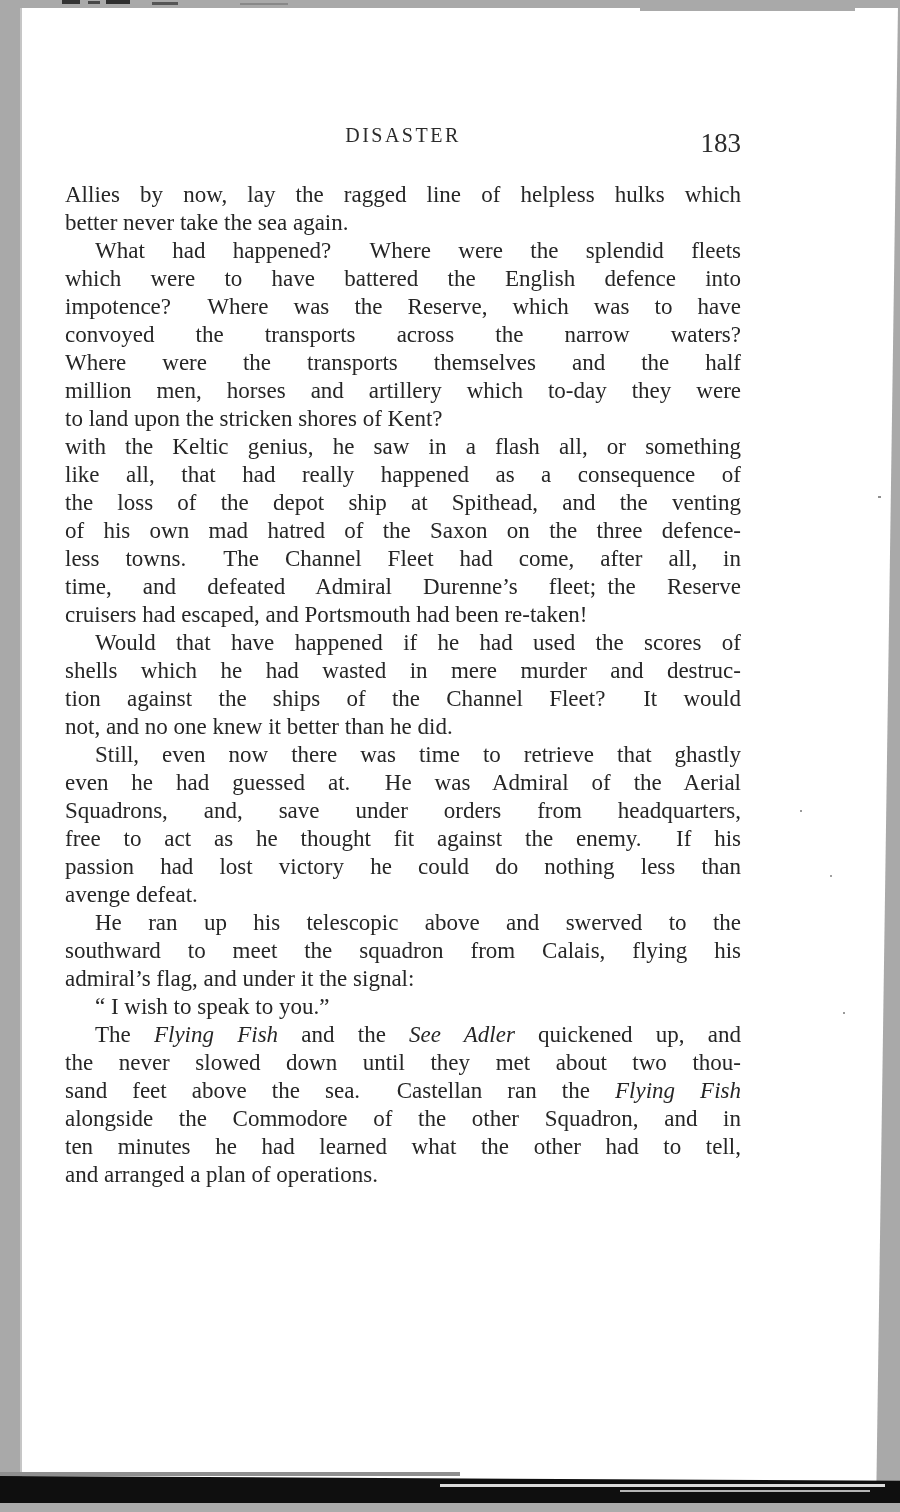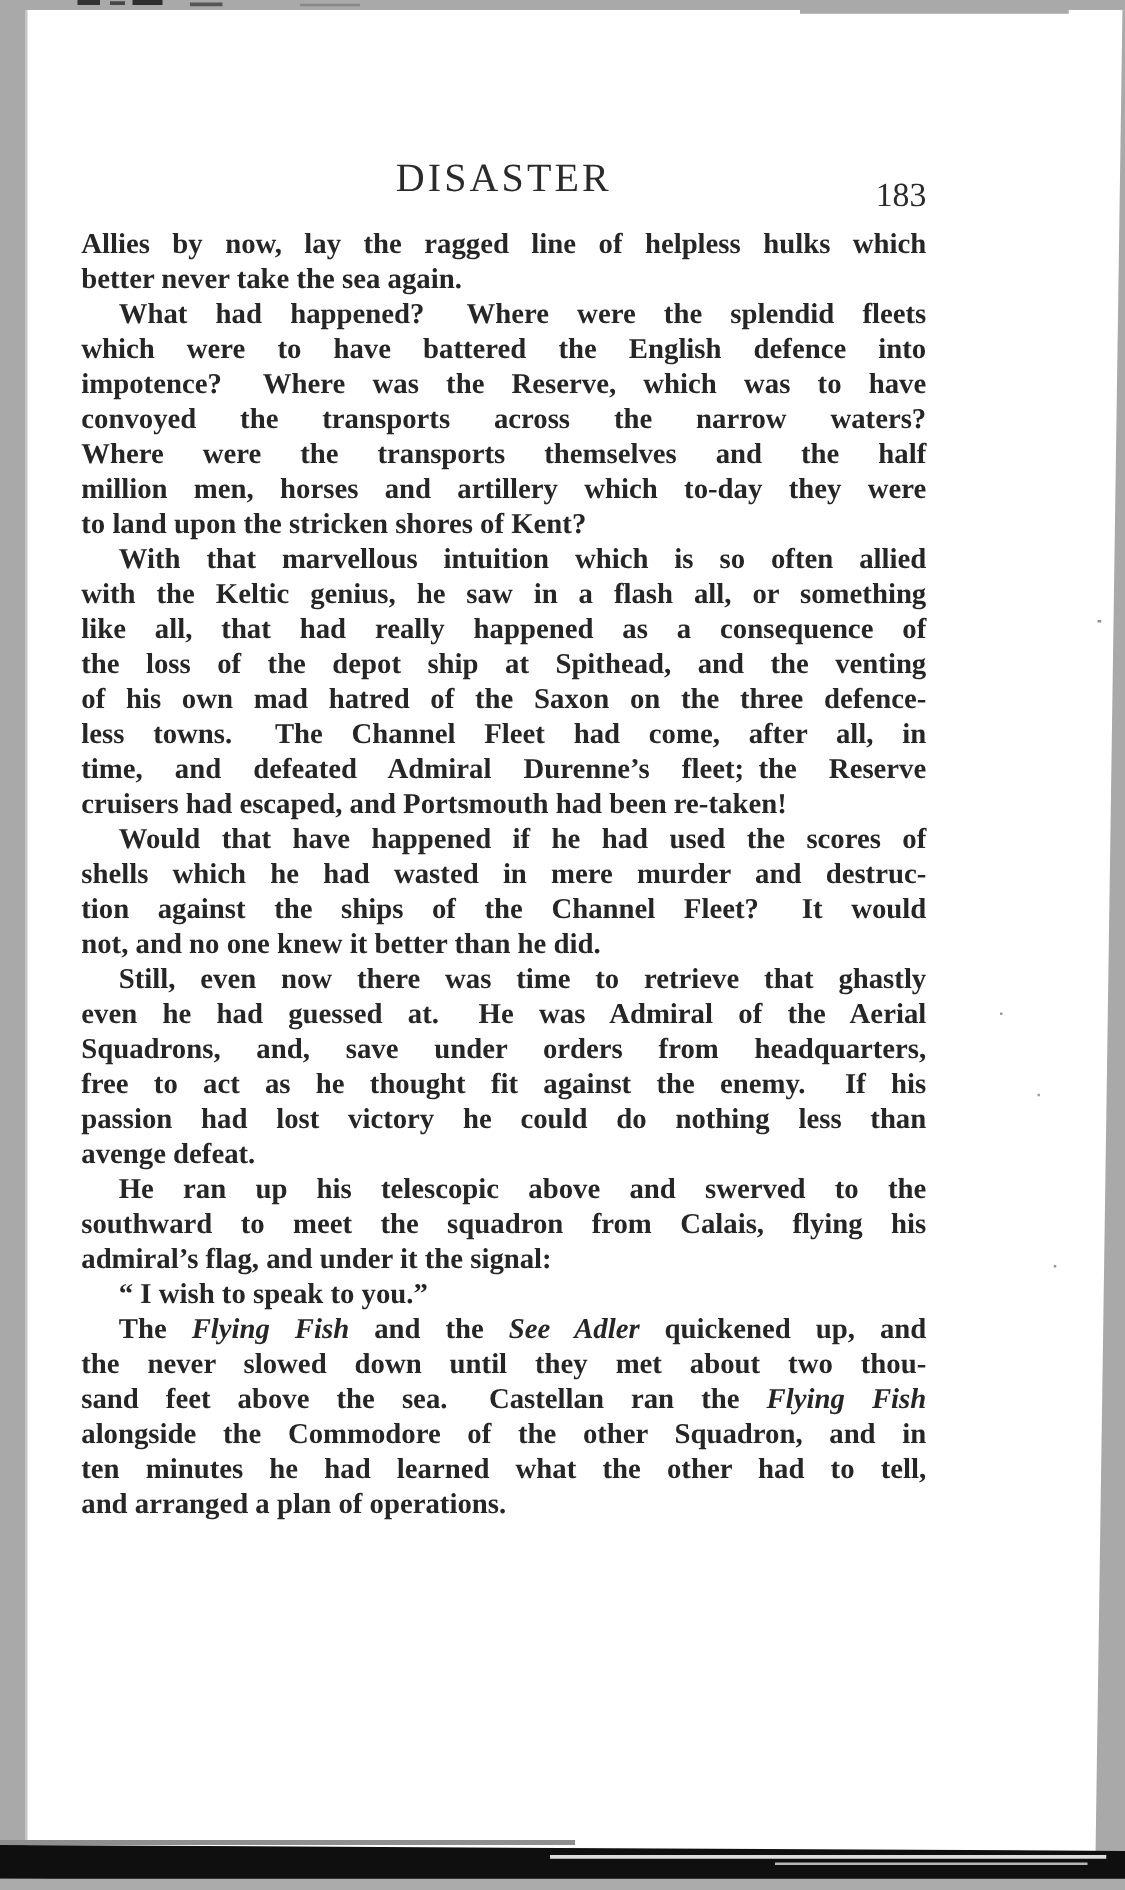--- a/index.html
+++ b/index.html
@@ -6,31 +6,31 @@
   body{
     width:900px;height:1512px;overflow:hidden;background:#ffffff;
     font-family:"Liberation Serif","DejaVu Serif",serif;
   }
   .scan{position:relative;width:900px;height:1512px;background:#ffffff;}
 
   
   .running-head{position:absolute;left:65px;top:124px;width:676px;height:34px;}
   .head-title{
     position:absolute;left:0;right:0;top:0;text-align:center;
-    font-size:32px;letter-spacing:2.5px;color:#2b2b2b;
+    font-size:20px;letter-spacing:2.5px;color:#2b2b2b;
   }
   .head-number{
-    position:absolute;right:0;top:17px;font-size:27px;color:#2b2b2b;
+    position:absolute;right:0;top:4px;font-size:27px;color:#2b2b2b;
     font-variant-numeric:oldstyle-nums;
   }
 
   
   .page-body{
     position:absolute;left:65px;top:181px;width:676px;
-    color:#262626;font-size:23px;line-height:28px;font-weight:bold;
+    color:#262626;font-size:23px;line-height:28px;
   }
   .line{text-align:justify;text-align-last:justify;text-justify:inter-word;}
   .line.lastline{text-align-last:left;}
   .line.firstline{padding-left:30px;}
   .it{font-style:italic;}
 
   
   .edge-left{position:absolute;left:0;top:0;width:20px;height:1512px;background:#a9a9a9;}
   .edge-left-line{position:absolute;left:20px;top:0;width:2px;height:1512px;background:#989898;opacity:.55;}
   .edge-top{position:absolute;left:0;top:0;width:900px;height:8px;background:#a9a9a9;}
@@ -79,21 +79,20 @@
       <div>
         <div class="line firstline"><span>What had happened?  Where were the splendid fleets</span></div>
         <div class="line"><span>which were to have battered the English defence into</span></div>
         <div class="line"><span>impotence?  Where was the Reserve, which was to have</span></div>
         <div class="line"><span>convoyed the transports across the narrow waters?</span></div>
         <div class="line"><span>Where were the transports themselves and the half</span></div>
         <div class="line"><span>million men, horses and artillery which to-day they were</span></div>
         <div class="line lastline"><span>to land upon the stricken shores of Kent?</span></div>
       </div>
       <div>
-        <div class="line firstline"><span>With that marvellous intuition which is so often allied</span></div>
         <div class="line"><span>with the Keltic genius, he saw in a flash all, or something</span></div>
         <div class="line"><span>like all, that had really happened as a consequence of</span></div>
         <div class="line"><span>the loss of the depot ship at Spithead, and the venting</span></div>
         <div class="line"><span>of his own mad hatred of the Saxon on the three defence-</span></div>
         <div class="line"><span>less towns.  The Channel Fleet had come, after all, in</span></div>
         <div class="line"><span>time, and defeated Admiral Durenne’s fleet; the Reserve</span></div>
         <div class="line lastline"><span>cruisers had escaped, and Portsmouth had been re-taken!</span></div>
       </div>
       <div>
         <div class="line firstline"><span>Would that have happened if he had used the scores of</span></div>

